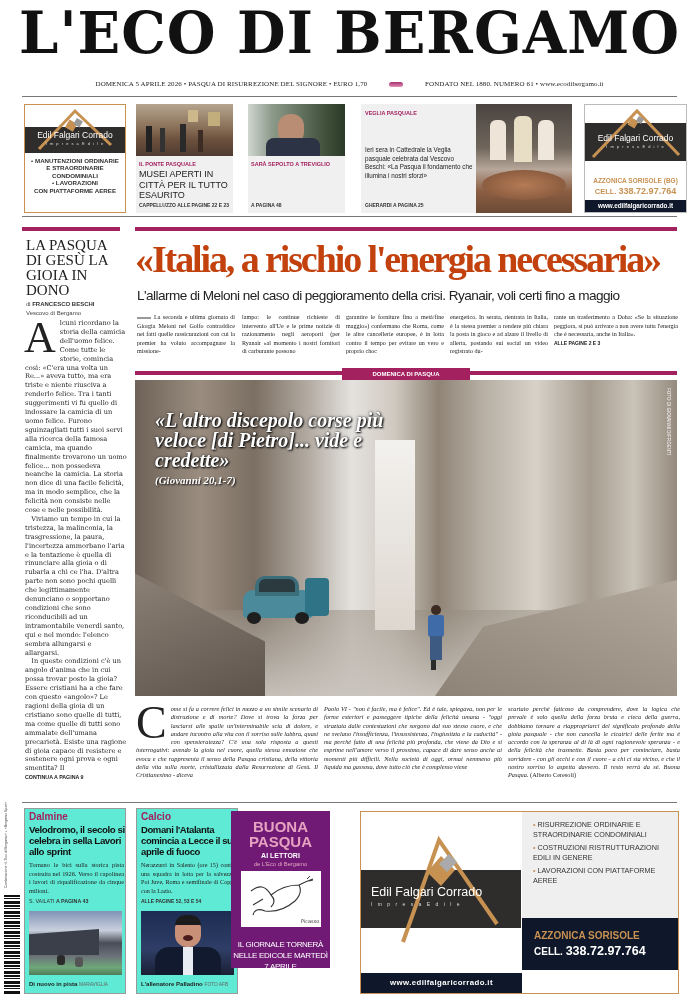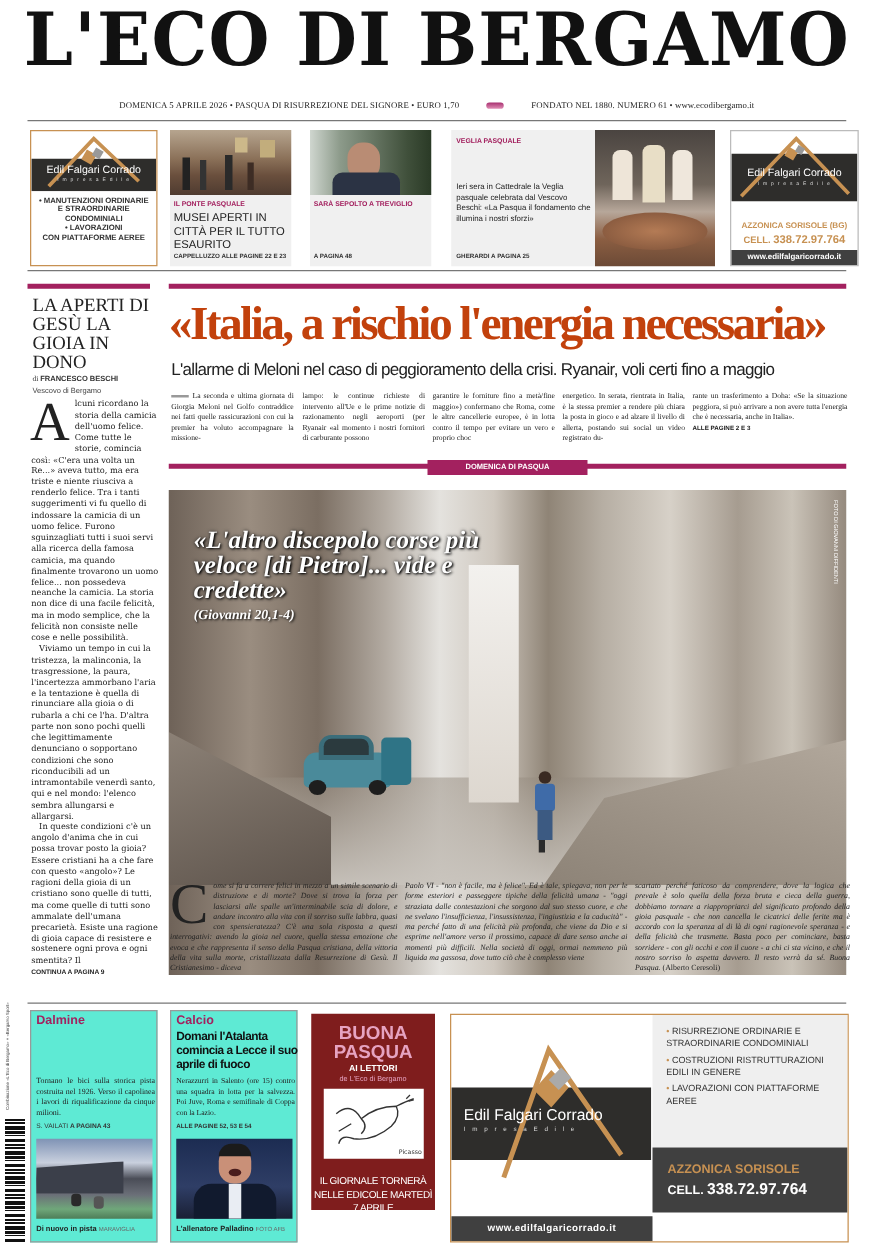--- a/index.html
+++ b/index.html
@@ -6,21 +6,21 @@
 body{width:699px;height:1000px;background:#fff;position:relative;overflow:hidden;font-family:"Liberation Serif",serif;color:#1a1a1a}
 .abs{position:absolute}
 .masthead{left:0;top:0;width:699px;height:64px;text-align:center;font-family:"DejaVu Serif",serif;font-weight:bold;font-size:56px;letter-spacing:1px;line-height:64px;color:#111;transform:scaleY(1.05)}
 .dateline{left:0;top:80px;width:699px;text-align:center;font-size:7px;letter-spacing:0.1px;color:#222;font-family:"Liberation Serif",serif}
 .dateline .logo{display:inline-block;width:14px;height:5px;background:linear-gradient(#a83070,#e08fb5);border-radius:3px;margin:0 20px;vertical-align:middle}
 .rule{background:#777}
 .magenta{color:#a3215f}
 .sans{font-family:"Liberation Sans",sans-serif}
 
 .ad{border:1.5px solid #c79152;background:#fff;overflow:hidden}
-.darkband{background:#404040;color:#fff}
+.darkband{background:#0f172a;color:#fff}
 .photo{background:#888;overflow:hidden}
 .teaserbox{background:#f0f0f0}
 .col{position:absolute;font-size:6.6px;line-height:9.1px;text-align:justify}
 .box{border:1px solid #999;background:#5eead4}
 </style>
 </head>
 <body>
 
 <div class="abs masthead">L'ECO DI BERGAMO</div>
 <div class="abs dateline">
@@ -93,21 +93,21 @@
   </svg>
   <div class="abs sans" style="left:0;top:28px;width:101px;text-align:center;color:#fff;font-size:8.5px">Edil Falgari Corrado</div>
   <div class="abs sans" style="left:0;top:39px;width:101px;text-align:center;color:#ddd;font-size:4px;letter-spacing:1px">I m p r e s a   E d i l e</div>
   <div class="abs sans" style="left:0;top:72px;width:101px;text-align:center;color:#c79152;font-size:6.5px;font-weight:bold">AZZONICA SORISOLE (BG)</div>
   <div class="abs sans" style="left:0;top:81px;width:101px;text-align:center;color:#c79152;font-size:7.5px;font-weight:bold"><span>CELL.</span> <span style="font-size:9px">338.72.97.764</span></div>
   <div class="abs sans darkband" style="left:0;top:95px;width:101px;height:12px;text-align:center;font-size:6.3px;line-height:12px;font-weight:bold">www.edilfalgaricorrado.it</div>
 </div>
 <div class="abs rule" style="left:22px;top:216px;width:655px;height:1px"></div>
 
 <div class="abs" style="left:22px;top:227px;width:98px;height:4px;background:#a3215f"></div>
-<div class="abs" style="left:26px;top:238px;width:95px;font-family:'Liberation Serif',serif;font-size:15px;line-height:15px;color:#222">LA APERTI DI GESÙ LA GIOIA IN DONO</div>
+<div class="abs" style="left:26px;top:238px;width:95px;font-family:'Liberation Serif',serif;font-size:15px;line-height:15px;color:#222">LA PASQUA DI GESÙ LA GIOIA IN DONO</div>
 <div class="abs" style="left:26px;top:301px;font-size:6px;color:#333"><span>di</span> <span class="sans" style="font-weight:bold">FRANCESCO BESCHI</span></div>
 <div class="abs sans" style="left:26px;top:310px;font-size:6px;color:#444">Vescovo di Bergamo</div>
 <div class="abs" style="left:25px;top:319px;width:102px;height:488px;font-family:'DejaVu Serif',serif;font-size:6.6px;line-height:8.9px;text-align:left;color:#222">
   <span style="float:left;font-family:'Liberation Serif',serif;font-size:44px;line-height:36px;margin:1px 4px 0 -1px">A</span>
   <span>lcuni ricordano la storia della camicia dell'uomo felice. Come tutte le storie, comincia così: «C'era una volta un Re...» aveva tutto, ma era triste e niente riusciva a renderlo felice. Tra i tanti suggerimenti vi fu quello di indossare la camicia di un uomo felice. Furono sguinzagliati tutti i suoi servi alla ricerca della famosa camicia, ma quando finalmente trovarono un uomo felice... non possedeva neanche la camicia. La storia non dice di una facile felicità, ma in modo semplice, che la felicità non consiste nelle cose e nelle possibilità.</span><br>
   &nbsp;&nbsp;&nbsp;<span>Viviamo un tempo in cui la tristezza, la malinconia, la trasgressione, la paura, l'incertezza ammorbano l'aria e la tentazione è quella di rinunciare alla gioia o di rubarla a chi ce l'ha. D'altra parte non sono pochi quelli che legittimamente denunciano o sopportano condizioni che sono riconducibili ad un intramontabile venerdì santo, qui e nel mondo: l'elenco sembra allungarsi e allargarsi.</span><br>
   &nbsp;&nbsp;&nbsp;<span>In queste condizioni c'è un angolo d'anima che in cui possa trovar posto la gioia? Essere cristiani ha a che fare con questo «angolo»? Le ragioni della gioia di un cristiano sono quelle di tutti, ma come quelle di tutti sono ammalate dell'umana precarietà. Esiste una ragione di gioia capace di resistere e sostenere ogni prova e ogni smentita? Il</span><br>
   <span class="sans" style="font-size:5.3px;font-weight:bold">CONTINUA A PAGINA 9</span>
 </div>
 
@@ -117,21 +117,21 @@
 
 <div class="col" style="left:137px;top:313px;width:98px;font-size:6.1px;line-height:8.5px"><span style="display:inline-block;width:14px;height:2px;background:#999;vertical-align:middle;margin-right:3px"></span><span>La seconda e ultima giornata di Giorgia Meloni nel Golfo contraddice nei fatti quelle rassicurazioni con cui la premier ha voluto accompagnare la missione-</span></div>
 <div class="col" style="left:242px;top:313px;width:98px;font-size:6.1px;line-height:8.5px">lampo: le continue richieste di intervento all'Ue e le prime notizie di razionamento negli aeroporti (per Ryanair «al momento i nostri fornitori di carburante possono</div>
 <div class="col" style="left:346px;top:313px;width:98px;font-size:6.1px;line-height:8.5px">garantire le forniture fino a metà/fine maggio») confermano che Roma, come le altre cancellerie europee, è in lotta contro il tempo per evitare un vero e proprio choc</div>
 <div class="col" style="left:450px;top:313px;width:98px;font-size:6.1px;line-height:8.5px">energetico. In serata, rientrata in Italia, è la stessa premier a rendere più chiara la posta in gioco e ad alzare il livello di allerta, postando sui social un video registrato du-</div>
 <div class="col" style="left:554px;top:313px;width:124px;font-size:6.1px;line-height:8.5px"><span>rante un trasferimento a Doha: «Se la situazione peggiora, si può arrivare a non avere tutta l'energia che è necessaria, anche in Italia».</span><br><span class="sans" style="font-size:5px;font-weight:bold">ALLE PAGINE 2 E 3</span></div>
 
 <div class="abs" style="left:135px;top:371px;width:542px;height:4px;background:#a3215f"></div>
 <div class="abs sans" style="left:342px;top:368px;width:128px;height:12px;background:#a3215f;color:#fff;text-align:center;font-size:6px;font-weight:bold;line-height:12px">DOMENICA DI PASQUA</div>
 
-<div class="abs photo" style="left:135px;top:392px;width:542px;height:388px;background:linear-gradient(90deg,#6e6258 0%,#9a8d80 12%,#7b6e62 22%,#b3aba2 32%,#e4e2de 40%,#cfc8bf 48%,#8f8476 56%,#b6aea3 64%,#d7d1c8 74%,#a69c90 84%,#cac3b8 92%,#958a7e 100%)">
+<div class="abs photo" style="left:135px;top:380px;width:542px;height:316px;background:linear-gradient(90deg,#6e6258 0%,#9a8d80 12%,#7b6e62 22%,#b3aba2 32%,#e4e2de 40%,#cfc8bf 48%,#8f8476 56%,#b6aea3 64%,#d7d1c8 74%,#a69c90 84%,#cac3b8 92%,#958a7e 100%)">
   <div class="abs" style="left:0;top:230px;width:542px;height:86px;background:linear-gradient(180deg,rgba(150,140,128,0.5),rgba(200,195,188,0.95))"></div>
   <div class="abs" style="left:240px;top:60px;width:40px;height:190px;background:linear-gradient(180deg,#f3f1ee,#ddd7cf)"></div>
   <div class="abs" style="left:0;top:180px;width:130px;height:136px;background:linear-gradient(160deg,#8f8479,#5e544c);clip-path:polygon(0 10%,40% 30%,100% 60%,100% 100%,0 100%)"></div>
   <div class="abs" style="left:300px;top:200px;width:242px;height:116px;background:linear-gradient(200deg,#b1a79b,#8d8377);clip-path:polygon(20% 40%,60% 20%,100% 0,100% 100%,0 100%)"></div>
 
   <div class="abs" style="left:108px;top:190px;width:88px;height:55px">
     <div class="abs" style="left:0;top:20px;width:70px;height:28px;background:#4a8a9a;border-radius:10px 10px 4px 4px"></div>
     <div class="abs" style="left:12px;top:6px;width:44px;height:20px;background:#3b6d7a;border-radius:10px 10px 0 0"></div>
     <div class="abs" style="left:16px;top:9px;width:36px;height:13px;background:#2b3a3e;border-radius:6px 6px 0 0"></div>
     <div class="abs" style="left:62px;top:8px;width:24px;height:38px;background:#2f7486;border-radius:4px"></div>
@@ -139,38 +139,39 @@
     <div class="abs" style="left:52px;top:42px;width:14px;height:12px;background:#1e1e1e;border-radius:50%"></div>
   </div>
 
   <div class="abs" style="left:289px;top:225px;width:24px;height:70px">
     <div class="abs" style="left:7px;top:0;width:10px;height:10px;border-radius:50%;background:#3a2a22"></div>
     <div class="abs" style="left:4px;top:10px;width:16px;height:22px;background:#3f6ba8;border-radius:3px"></div>
     <div class="abs" style="left:6px;top:31px;width:12px;height:24px;background:#3c5a82"></div>
     <div class="abs" style="left:7px;top:55px;width:5px;height:10px;background:#2b2b2b"></div>
   </div>
   <div class="abs" style="left:20px;top:30px;width:240px;font-family:'Liberation Serif',serif;font-style:italic;font-weight:bold;font-size:20px;line-height:20px;color:#fff;text-shadow:1px 1px 2px #000,0 0 3px #333">«L'altro discepolo corse più veloce [di Pietro]... vide e credette»</div>
-  <div class="abs" style="left:20px;top:94px;font-family:'Liberation Serif',serif;font-style:italic;font-weight:bold;font-size:11px;color:#fff;text-shadow:1px 1px 2px #000">(Giovanni 20,1-4)</div>
+  <div class="abs" style="left:20px;top:94px;font-family:'Liberation Serif',serif;font-style:italic;font-weight:bold;font-size:11px;color:#fff;text-shadow:1px 1px 2px #000">(Giovanni 20,1-7)</div>
   <div class="abs sans" style="left:536px;top:8px;width:120px;font-size:4.5px;color:#fff;transform:rotate(90deg);transform-origin:left top;white-space:nowrap">FOTO DI GIOVANNI DIFFIDENTI</div>
 </div>
 
 <div class="abs" style="left:136px;top:705px;width:182px;font-family:'Liberation Serif',serif;font-style:italic;font-size:6.3px;line-height:8.3px;text-align:justify;color:#222">
   <span style="float:left;font-family:'Liberation Serif',serif;font-style:normal;font-size:46px;line-height:36px;margin:0 4px 0 0;color:#222">C</span>
   <span>ome si fa a correre felici in mezzo a un simile scenario di distruzione e di morte? Dove si trova la forza per lasciarsi alle spalle un'interminabile scia di dolore, e andare incontro alla vita con il sorriso sulle labbra, quasi con spensieratezza? C'è una sola risposta a questi interrogativi: avendo la gioia nel cuore, quella stessa emozione che evoca e che rappresenta il senso della Pasqua cristiana, della vittoria della vita sulla morte, cristallizzata dalla Resurrezione di Gesù. Il Cristianesimo - diceva</span>
 </div>
 <div class="abs" style="left:324px;top:705px;width:178px;font-family:'Liberation Serif',serif;font-style:italic;font-size:6.3px;line-height:8.3px;text-align:justify;color:#222">Paolo VI - "non è facile, ma è felice". Ed è tale, spiegava, non per le forme esteriori e passeggere tipiche della felicità umana - "oggi straziata dalle contestazioni che sorgono dal suo stesso cuore, e che ne svelano l'insufficienza, l'insussistenza, l'ingiustizia e la caducità" - ma perché fatto di una felicità più profonda, che viene da Dio e si esprime nell'amore verso il prossimo, capace di dare senso anche ai momenti più difficili. Nella società di oggi, ormai nemmeno più liquida ma gassosa, dove tutto ciò che è complesso viene</div>
 <div class="abs" style="left:508px;top:705px;width:172px;font-family:'Liberation Serif',serif;font-style:italic;font-size:6.3px;line-height:8.3px;text-align:justify;color:#222"><span>scartato perché faticoso da comprendere, dove la logica che prevale è solo quella della forza bruta e cieca della guerra, dobbiamo tornare a riappropriarci del significato profondo della gioia pasquale - che non cancella le cicatrici delle ferite ma è accordo con la speranza al di là di ogni ragionevole speranza - e della felicità che trasmette. Basta poco per cominciare, basta sorridere - con gli occhi e con il cuore - a chi ci sta vicino, e che il nostro sorriso lo aspetta davvero. Il resto verrà da sé. Buona Pasqua.</span> <span style="font-style:normal">(Alberto Ceresoli)</span></div>
 
 <div class="abs rule" style="left:22px;top:802px;width:655px;height:1px"></div>
 
 <div class="abs sans" style="left:4px;top:888px;width:78px;font-size:3.5px;color:#444;transform:rotate(-90deg);transform-origin:left top;white-space:nowrap">Combinazione «L'Eco di Bergamo» + «Bergamo Sport»</div>
 <div class="abs" style="left:4px;top:895px;width:16px;height:100px;background:repeating-linear-gradient(180deg,#111 0 2px,#fff 2px 3px,#111 3px 4px,#fff 4px 6px,#111 6px 9px,#fff 9px 10px)"></div>
 
 <div class="abs box" style="left:24px;top:808px;width:102px;height:186px">
   <div class="abs sans magenta" style="left:4px;top:2px;font-size:10px;font-weight:bold">Dalmine</div>
+  <div class="abs sans" style="left:4px;top:15px;width:98px;font-size:9.7px;line-height:11px;font-weight:bold;letter-spacing:-0.4px;color:#111">Velodromo, il secolo si celebra in sella Lavori allo sprint</div>
   <div class="abs" style="left:4px;top:52px;width:95px;font-size:6.3px;line-height:8.6px;color:#222;text-align:justify">Tornano le bici sulla storica pista costruita nel 1926. Verso il capolinea i lavori di riqualificazione da cinque milioni.</div>
   <div class="abs sans" style="left:4px;top:89px;font-size:5.3px;color:#333"><span>S. VAILATI</span> <b>A PAGINA 43</b></div>
   <div class="abs photo" style="left:4px;top:102px;width:93px;height:64px;background:linear-gradient(180deg,#7f93b5 0%,#c9d0de 30%,#4a4d57 50%,#6b6f78 70%,#6fa77a 88%,#4e7d58 100%)">
     <div class="abs" style="left:0;top:18px;width:70px;height:26px;background:#3b3f4a;clip-path:polygon(0 20%,100% 0,100% 100%,0 100%)"></div>
     <div class="abs" style="left:28px;top:44px;width:8px;height:10px;background:#2a2a2a;border-radius:3px"></div>
     <div class="abs" style="left:46px;top:46px;width:8px;height:10px;background:#555;border-radius:3px"></div>
   </div>
   <div class="abs sans" style="left:4px;top:172px;font-size:6px;color:#222"><b>Di nuovo in pista</b> <span style="font-size:4.8px;color:#666">MARAVIGLIA</span></div>
 </div>
 
@@ -182,21 +183,21 @@
   <div class="abs photo" style="left:4px;top:102px;width:93px;height:64px;background:linear-gradient(180deg,#1c2c52 0%,#2f3e66 60%,#1a2035 100%)">
     <div class="abs" style="left:34px;top:6px;width:26px;height:30px;border-radius:12px;background:#c99078"></div>
     <div class="abs" style="left:34px;top:4px;width:26px;height:10px;border-radius:12px 12px 0 0;background:#1b1b1b"></div>
     <div class="abs" style="left:42px;top:24px;width:10px;height:6px;border-radius:50%;background:#4a1d1d"></div>
     <div class="abs" style="left:14px;top:36px;width:66px;height:28px;background:#111a2e;border-radius:14px 14px 0 0"></div>
     <div class="abs" style="left:42px;top:36px;width:10px;height:28px;background:#e9edf3"></div>
   </div>
   <div class="abs sans" style="left:4px;top:172px;font-size:6px;color:#222"><b>L'allenatore Palladino</b> <span style="font-size:4.8px;color:#666">FOTO AFB</span></div>
 </div>
 
-<div class="abs" style="left:249px;top:811px;width:99px;height:157px;background:#7f1d1d">
+<div class="abs" style="left:231px;top:811px;width:99px;height:157px;background:#701a75">
   <div class="abs sans" style="left:0;top:8px;width:99px;text-align:center;font-size:15px;line-height:15px;font-weight:bold;color:#e6a3c1">BUONA PASQUA</div>
   <div class="abs sans" style="left:0;top:41px;width:99px;text-align:center;font-size:7px;font-weight:bold;color:#fff">AI LETTORI</div>
   <div class="abs sans" style="left:0;top:50px;width:99px;text-align:center;font-size:5.8px;color:#e6a3c1">de L'Eco di Bergamo</div>
   <svg class="abs" style="left:10px;top:60px;background:#fff" width="80" height="56">
     <path d="M10 20 Q22 10 30 24 Q42 14 58 14 Q66 10 72 8 M58 14 Q62 22 54 30 Q40 42 24 40 Q14 36 12 44 M30 24 Q36 30 30 36 M22 28 L12 34" fill="none" stroke="#333" stroke-width="1.1"></path>
     <path d="M66 8 l3 -3 M68 10 l4 -1" stroke="#333" stroke-width="1"></path>
     <text x="60" y="52" font-size="5" fill="#333" font-family="DejaVu Sans, sans-serif">Picasso</text>
   </svg>
   <div class="abs sans" style="left:0;top:128px;width:99px;text-align:center;font-size:8px;line-height:11px;color:#fff;letter-spacing:-0.3px">IL GIORNALE TORNERÀ NELLE EDICOLE MARTEDÌ 7 APRILE</div>
 </div>

